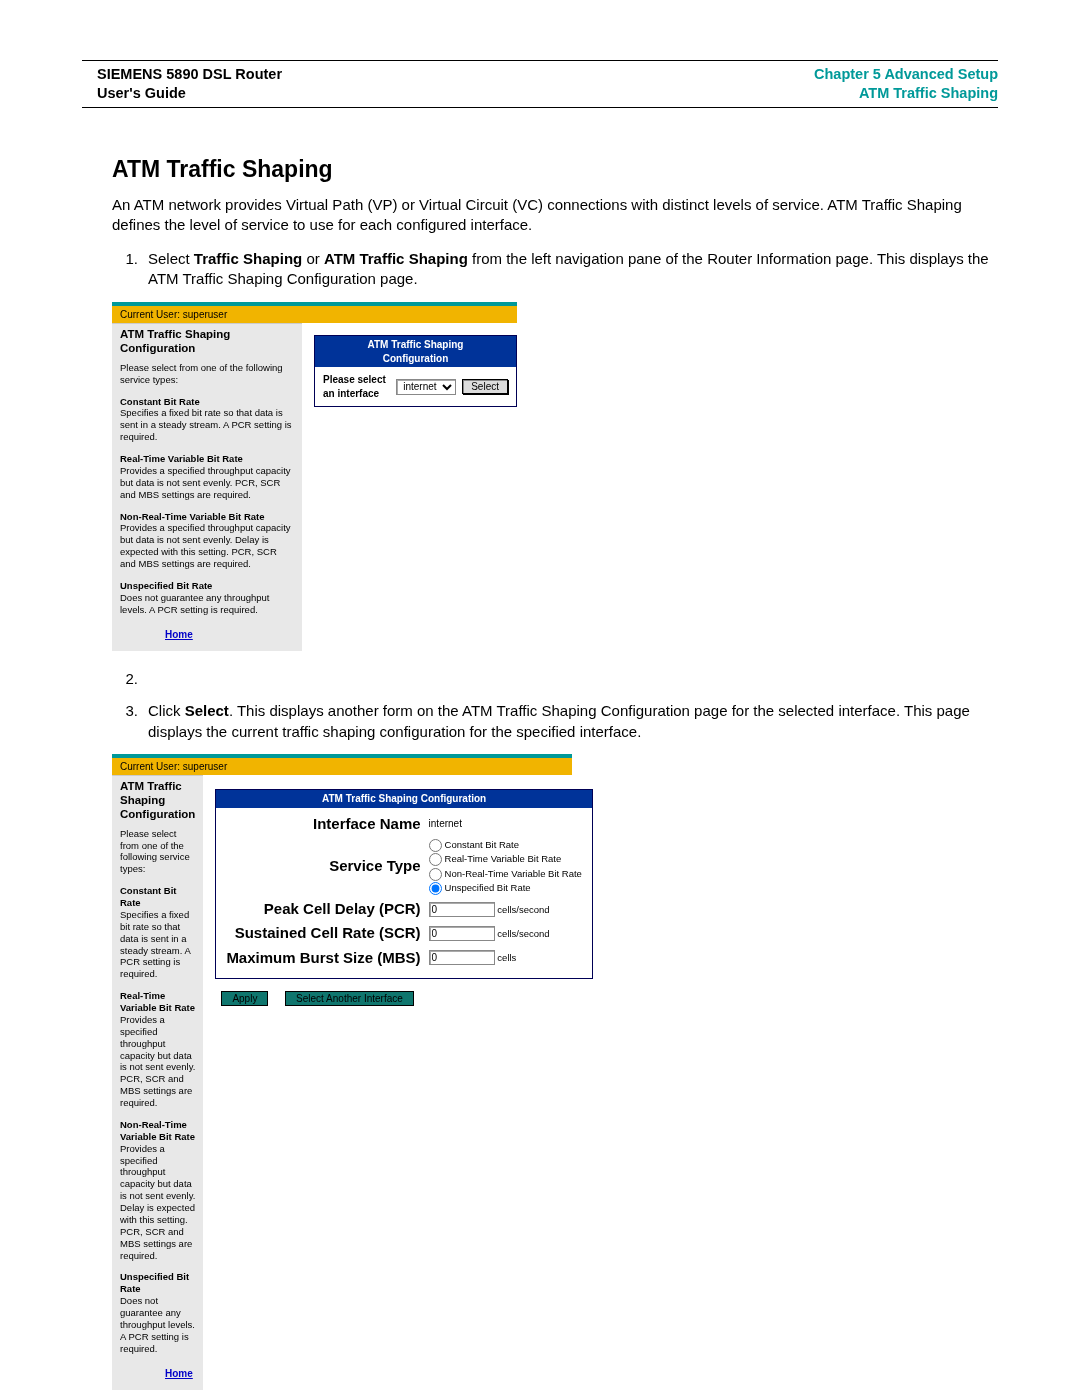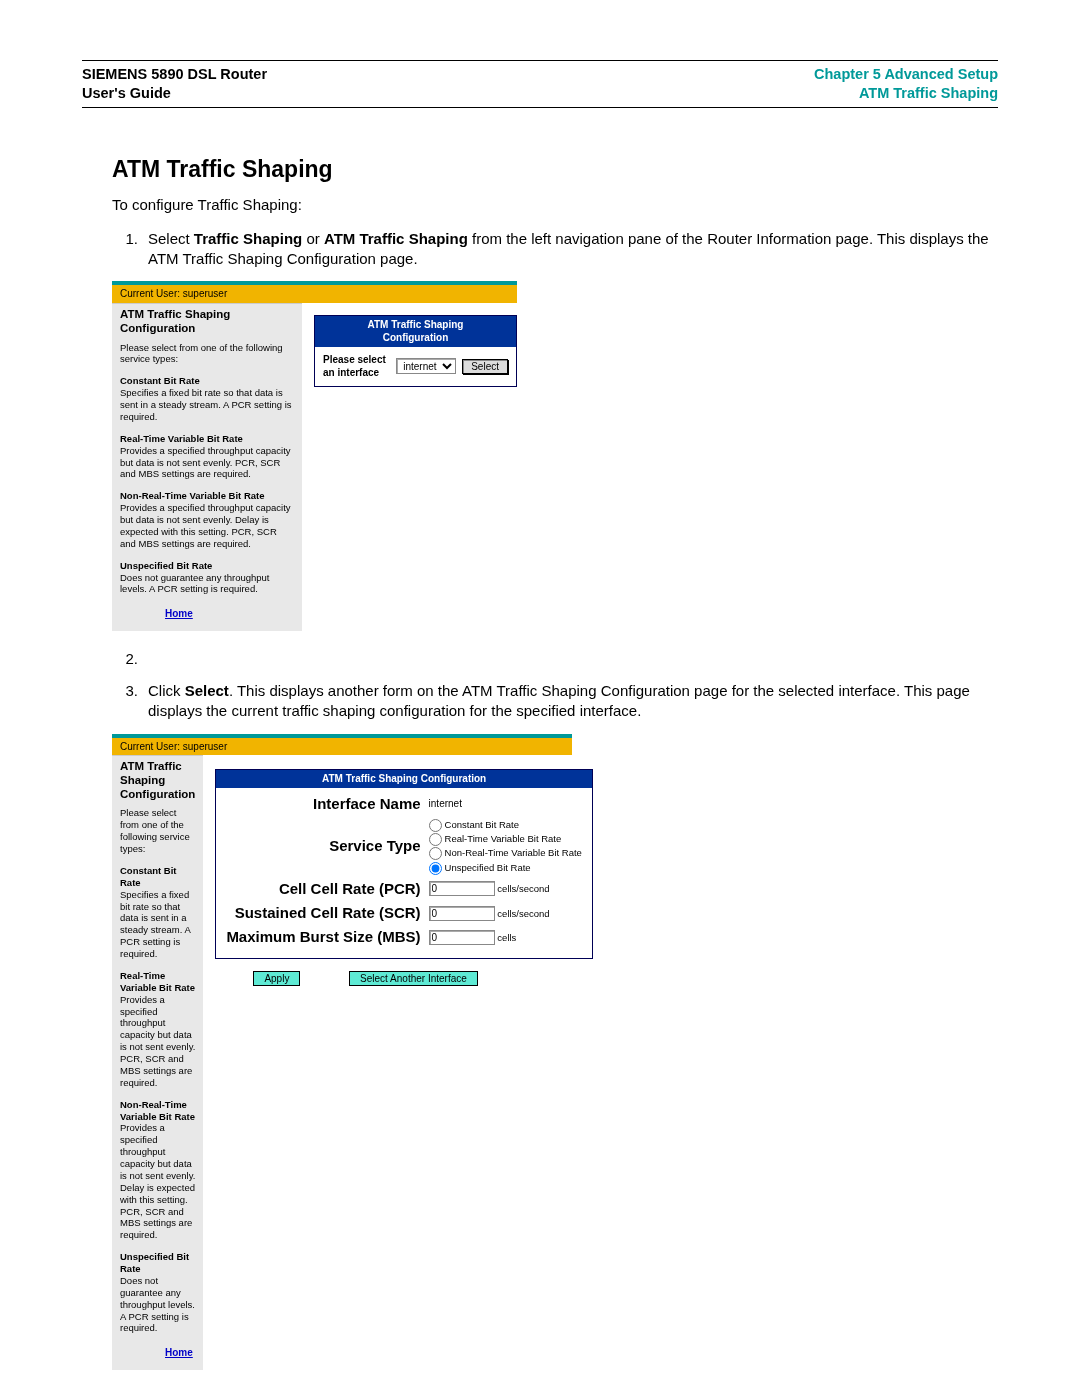--- a/index.html
+++ b/index.html
@@ -19,21 +19,21 @@
     border-top: 1.5px solid #000;
     margin-bottom: 4px;
   }
   .hdr {
     display: flex;
     justify-content: space-between;
     font-size: 14.5px;
     line-height: 1.3;
     margin-bottom: 4px;
   }
-  .hdr-left { font-weight: bold; color: #000; }
+  .hdr-left { font-weight: bold; color: #000; margin-left: 15px; }
   .hdr-right { font-weight: bold; color: #009999; text-align: right; margin-left: 37px; }
   .h1 {
     font-size: 23px;
     font-weight: bold;
     margin: 48px 0 12px 30px;
   }
   .content { margin-left: 30px; font-size: 15px; line-height: 1.35; }
   .para { margin: 4px 0 14px 0; }
   .step-row { display: flex; margin: 6px 0 12px 0; }
   .step-num { width: 26px; flex-shrink: 0; text-align: right; padding-right: 10px; }
@@ -92,25 +92,24 @@
     font-size: 10px;
     padding: 1px 8px;
     background: #dcdcdc;
     border: 1px solid #000;
     box-shadow: 1px 1px 0 #888 inset, 1px 1px 0 #000;
     cursor: pointer;
   }
   .btn-teal {
     font-size: 10px;
     padding: 1px 10px;
-    background: #5eead4;
+    background: #0f766e;
     border: 1px solid #000;
     color: #000;
     cursor: pointer;
-    margin-left: 32px;
   }
 
   
   .form-tbl { border-collapse: collapse; font-size: 10px; margin: 4px 6px 8px 6px; }
   .form-tbl td { padding: 2px 4px; vertical-align: middle; }
   .form-tbl td.lbl { text-align: right; font-weight: bold; white-space: nowrap; font-size: 15px; }
   .radio-list { font-size: 9.5px; line-height: 1.5; }
   .radio-list label { display: block; white-space: nowrap; }
   .txt-in {
     width: 60px;
@@ -142,21 +141,21 @@
     <div class="hdr-right">
       <span>Chapter 5  Advanced Setup</span><br>
       <span>ATM Traffic Shaping</span>
     </div>
   </div>
   <div class="hdr-line"></div>
 
   <div class="h1">ATM Traffic Shaping</div>
 
   <div class="content">
-    <p class="para">To configure Traffic Shaping:</p>
+    <p class="para">An ATM network provides Virtual Path (VP) or Virtual Circuit (VC) connections with distinct levels of service. ATM Traffic Shaping defines the level of service to use for each configured interface.</p>
 
     <div class="step-row">
       <div class="step-num">1.</div>
       <div>
         <span>Select </span><span class="bold">Traffic Shaping</span><span> or </span><span class="bold">ATM Traffic Shaping</span><span> from the left navigation pane of the Router Information page. This displays the ATM Traffic Shaping Configuration page.</span>
       </div>
     </div>
 
     <div class="shot" style="width:405px">
       <div class="gold-bar">Current User: superuser</div>
@@ -228,21 +227,21 @@
                 <td>
                   <div class="radio-list">
                     <label><input type="radio" name="st" style=""><span>Constant Bit Rate</span></label>
                     <label><input type="radio" name="st" style=""><span>Real-Time Variable Bit Rate</span></label>
                     <label><input type="radio" name="st" style=""><span>Non-Real-Time Variable Bit Rate</span></label>
                     <label><input type="radio" name="st" checked="" style=""><span>Unspecified Bit Rate</span></label>
                   </div>
                 </td>
               </tr>
               <tr>
-                <td class="lbl">Cell Cell Rate (PCR)</td>
+                <td class="lbl">Peak Cell Delay (PCR)</td>
                 <td><input class="txt-in" value="0" style=""> <span class="unit">cells/second</span></td>
               </tr>
               <tr>
                 <td class="lbl">Sustained Cell Rate (SCR)</td>
                 <td><input class="txt-in" value="0" style=""> <span class="unit">cells/second</span></td>
               </tr>
               <tr>
                 <td class="lbl">Maximum Burst Size (MBS)</td>
                 <td><input class="txt-in" value="0" style=""> <span class="unit">cells</span></td>
               </tr>

